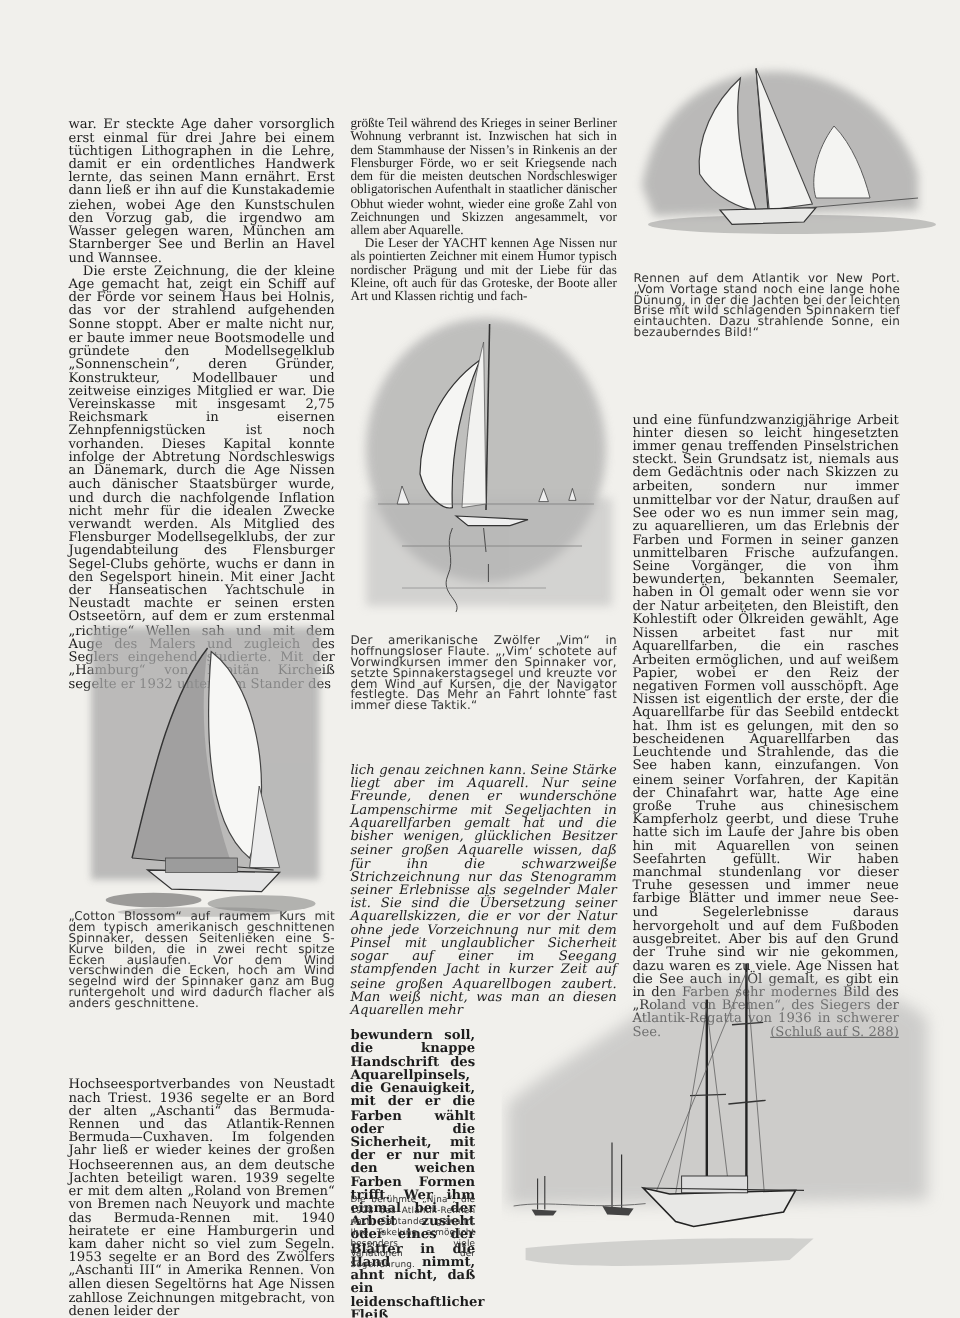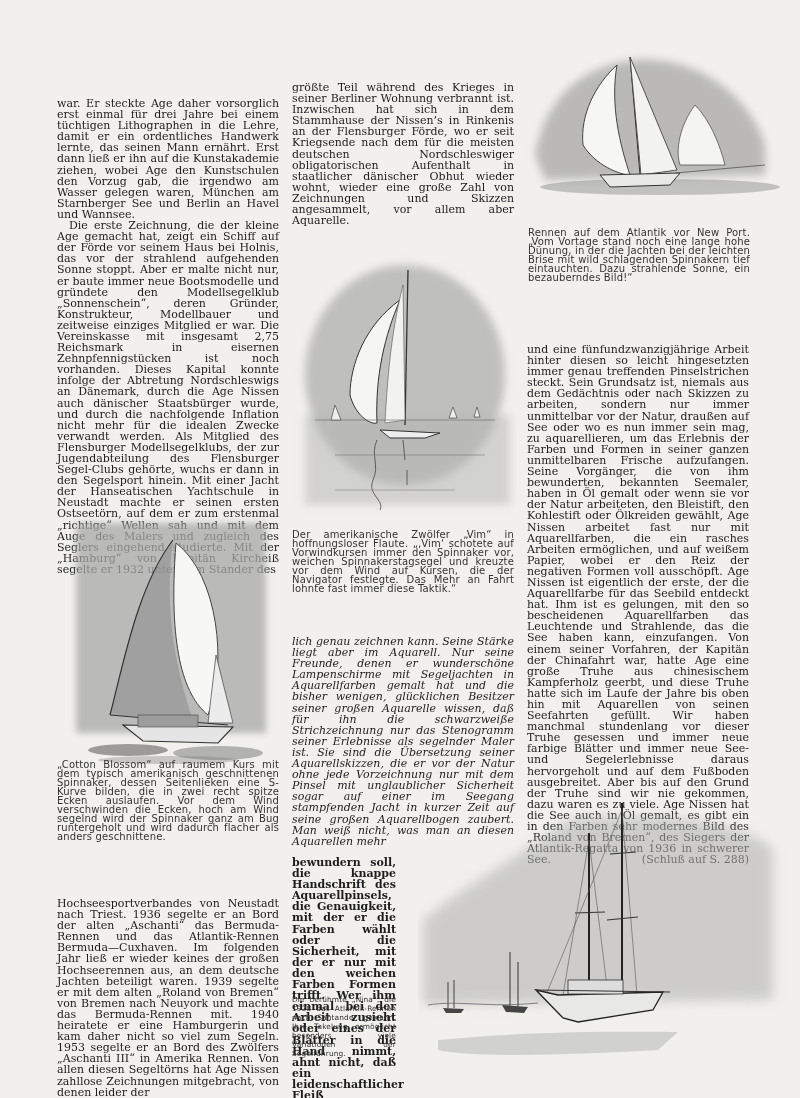--- a/index.html
+++ b/index.html
@@ -23,21 +23,21 @@
     position:absolute;
     font-family:"DejaVu Sans", sans-serif;
     font-size:10px;
     line-height:9px;
     text-align:justify;
     color:#333;
     letter-spacing:0.15px;
   }
   .illus { position:absolute; }
   .illus svg { width:100%; height:100%; display:block; }
-  .right-tail { text-align:right; }
+  .right-tail { text-align:right;text-decoration:underline; }
 </style>
 </head>
 <body>
 
 <div class="col" style="left:57px; top:54px; width:222px;">
   <p>war. Er steckte Age daher vorsorglich erst einmal für drei Jahre bei einem tüchtigen Lithographen in die Lehre, damit er ein ordentliches Handwerk lernte, das seinen Mann ernährt. Erst dann ließ er ihn auf die Kunstakademie ziehen, wobei Age den Kunstschulen den Vorzug gab, die irgendwo am Wasser gelegen waren, München am Starnberger See und Berlin an Havel und Wannsee.</p>
   <p class="indent">Die erste Zeichnung, die der kleine Age gemacht hat, zeigt ein Schiff auf der Förde vor seinem Haus bei Holnis, das vor der strahlend aufgehenden Sonne stoppt. Aber er malte nicht nur, er baute immer neue Bootsmodelle und gründete den Modellsegelklub „Sonnenschein“, deren Gründer, Konstrukteur, Modellbauer und zeitweise einziges Mitglied er war. Die Vereinskasse mit insgesamt 2,75 Reichsmark in eisernen Zehnpfennigstücken ist noch vorhanden. Dieses Kapital konnte infolge der Abtretung Nordschleswigs an Dänemark, durch die Age Nissen auch dänischer Staatsbürger wurde, und durch die nachfolgende Inflation nicht mehr für die idealen Zwecke verwandt werden. Als Mitglied des Flensburger Modellsegelklubs, der zur Jugendabteilung des Flensburger Segel-Clubs gehörte, wuchs er dann in den Segelsport hinein. Mit einer Jacht der Hanseatischen Yachtschule in Neustadt machte er seinen ersten Ostseetörn, auf dem er zum erstenmal „richtige“ Wellen sah und mit dem Auge des Malers und zugleich des Seglers eingehend studierte. Mit der „Hamburg“ von Kapitän Kircheiß segelte er 1932 unter dem Stander des</p>
 </div>
 
 <div class="illus" style="left:68px; top:515px; width:210px; height:250px;">
@@ -60,22 +60,23 @@
     <ellipse cx="100" cy="245" rx="70" ry="4" fill="#777" opacity="0.35"></ellipse>
   </svg>
 </div>
 
 <div class="caption" style="left:57px; top:760px; width:222px;">„Cotton Blossom“ auf raumem Kurs mit dem typisch amerikanisch geschnittenen Spinnaker, dessen Seitenlieken eine S-Kurve bilden, die in zwei recht spitze Ecken auslaufen. Vor dem Wind verschwinden die Ecken, hoch am Wind segelnd wird der Spinnaker ganz am Bug runtergeholt und wird dadurch flacher als anders geschnittene.</div>
 
 <div class="col" style="left:57px; top:854px; width:222px;">
   <p>Hochseesportverbandes von Neustadt nach Triest. 1936 segelte er an Bord der alten „Aschanti“ das Bermuda-Rennen und das Atlantik-Rennen Bermuda—Cuxhaven. Im folgenden Jahr ließ er wieder keines der großen Hochseerennen aus, an dem deutsche Jachten beteiligt waren. 1939 segelte er mit dem alten „Roland von Bremen“ von Bremen nach Neuyork und machte das Bermuda-Rennen mit. 1940 heiratete er eine Hamburgerin und kam daher nicht so viel zum Segeln. 1953 segelte er an Bord des Zwölfers „Aschanti III“ in Amerika Rennen. Von allen diesen Segeltörns hat Age Nissen zahllose Zeichnungen mitgebracht, von denen leider der</p>
 </div>
 
-<div class="col" style="left:292px; top:38px; width:222px;">
+<div class="col" style="left:292px; top:54px; width:222px;font-family:Liberation Serif, serif;">
   <p>größte Teil während des Krieges in seiner Berliner Wohnung verbrannt ist. Inzwischen hat sich in dem Stammhause der Nissen’s in Rinkenis an der Flensburger Förde, wo er seit Kriegsende nach dem für die meisten deutschen Nordschleswiger obligatorischen Aufenthalt in staatlicher dänischer Obhut wieder wohnt, wieder eine große Zahl von Zeichnungen und Skizzen angesammelt, vor allem aber Aquarelle.</p>
+  <p class="indent">Die Leser der YACHT kennen Age Nissen nur als pointierten Zeichner mit einem Humor typisch nordischer Prägung und mit der Liebe für das Kleine, oft auch für das Groteske, der Boote aller Art und Klassen richtig und fach-</p>
 </div>
 
 <div class="illus" style="left:295px; top:255px; width:222px; height:262px;">
   <svg viewBox="0 0 222 262">
     <defs>
       <filter id="blur2">
           <feGaussianBlur stdDeviation="4"></feGaussianBlur>
         </filter>
     </defs>
     <ellipse cx="110" cy="120" rx="100" ry="110" fill="#a5a5a5" opacity="0.65" filter="url(#blur2)"></ellipse>
@@ -88,21 +89,21 @@
     <path d="M40,150 L46,165 L36,165 Z" fill="#eee" stroke="#333" stroke-width="0.6"></path>
     <path d="M158,152 L162,163 L154,163 Z" fill="#eee" stroke="#333" stroke-width="0.6"></path>
     <path d="M182,152 L185,162 L179,162 Z" fill="#eee" stroke="#333" stroke-width="0.6"></path>
     <path d="M82,185 C75,200 85,210 78,225 C72,240 90,245 85,255" fill="none" stroke="#444" stroke-width="0.8"></path>
     <path d="M108,185 L110,205 M112,215 L112,230" stroke="#444" stroke-width="0.8"></path>
     <line x1="40" y1="200" x2="190" y2="200" stroke="#777" stroke-width="0.6"></line>
     <line x1="40" y1="235" x2="160" y2="235" stroke="#888" stroke-width="0.6"></line>
   </svg>
 </div>
 
-<div class="caption" style="left:292px; top:530px; width:222px;">Der amerikanische Zwölfer „Vim“ in hoffnungsloser Flaute. „‚Vim‘ schotete auf Vorwindkursen immer den Spinnaker vor, weichen Spinnakerstagsegel und kreuzte vor dem Wind auf Kursen, die der Navigator festlegte. Das Mehr an Fahrt lohnte fast immer diese Taktik.“</div>
+<div class="caption" style="left:292px; top:530px; width:222px;">Der amerikanische Zwölfer „Vim“ in hoffnungsloser Flaute. „‚Vim‘ schotete auf Vorwindkursen immer den Spinnaker vor, setzte Spinnakerstagsegel und kreuzte vor dem Wind auf Kursen, die der Navigator festlegte. Das Mehr an Fahrt lohnte fast immer diese Taktik.“</div>
 
 <div class="col" style="left:292px; top:592px; width:222px;font-style:italic;">
   <p>lich genau zeichnen kann. Seine Stärke liegt aber im Aquarell. Nur seine Freunde, denen er wunderschöne Lampenschirme mit Segeljachten in Aquarellfarben gemalt hat und die bisher wenigen, glücklichen Besitzer seiner großen Aquarelle wissen, daß für ihn die schwarzweiße Strichzeichnung nur das Stenogramm seiner Erlebnisse als segelnder Maler ist. Sie sind die Übersetzung seiner Aquarellskizzen, die er vor der Natur ohne jede Vorzeichnung nur mit dem Pinsel mit unglaublicher Sicherheit sogar auf einer im Seegang stampfenden Jacht in kurzer Zeit auf seine großen Aquarellbogen zaubert. Man weiß nicht, was man an diesen Aquarellen mehr</p>
 </div>
 
 <div class="col" style="left:292px; top:813px; width:104px;font-weight:bold;">
   <p>bewundern soll, die knappe Handschrift des Aquarellpinsels, die Genauigkeit, mit der er die Farben wählt oder die Sicherheit, mit der er nur mit den weichen Farben Formen trifft. Wer ihm einmal bei der Arbeit zusieht oder eines der Blätter in die Hand nimmt, ahnt nicht, daß ein leidenschaftlicher Fleiß</p>
 </div>
 
 <div class="caption" style="left:292px; top:995px; width:104px; font-size:7.4px;">Die berühmte „Nina“, die 1928 das Atlantik-Rennen nach Santander gewann. Ihre Takelung ermöglicht besonders viele Variationen der Segelführung.</div>

